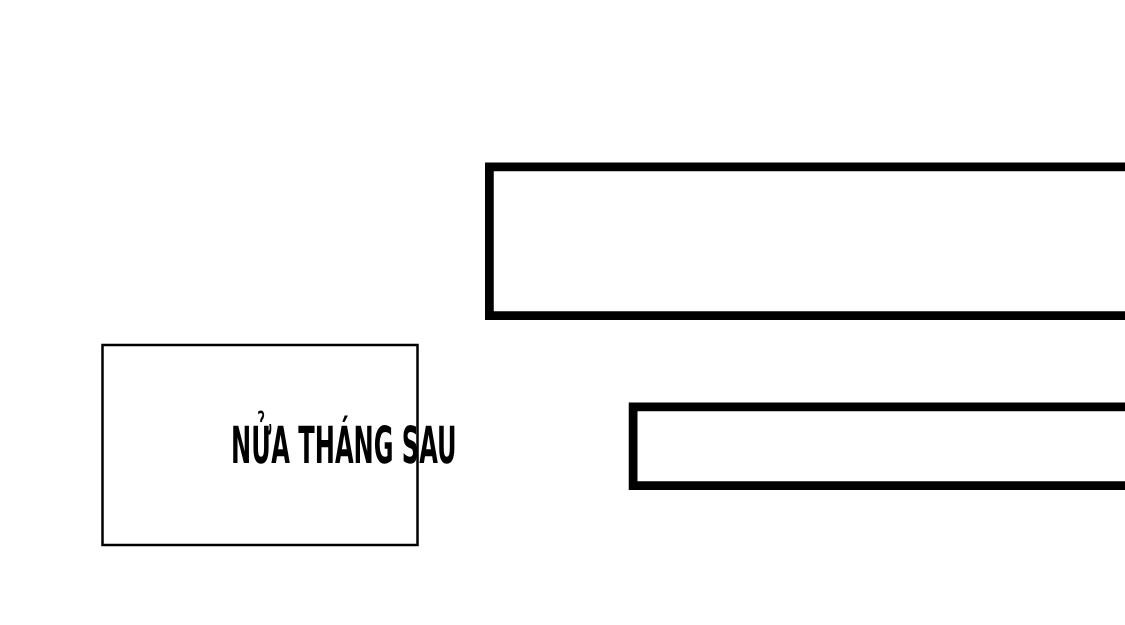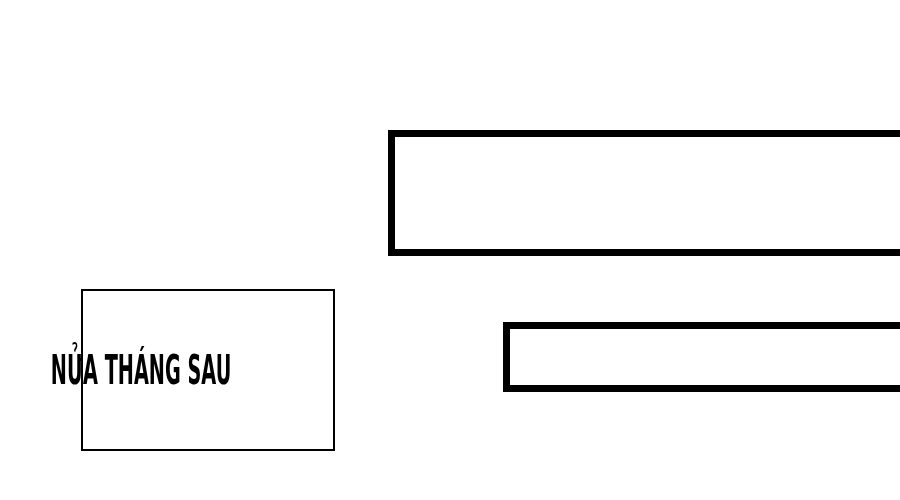--- a/index.html
+++ b/index.html
@@ -29,28 +29,28 @@
   .panel-bottom {
     left: 503px;
     top: 322px;
     width: 415px;   
     height: 70px;
   }
   .caption-box {
     position: absolute;
     box-sizing: border-box;
     left: 81px;
-    top: 289px;
+    top: 275px;
     width: 254px;
     height: 162px;
     background: #ffffff;
     border: 2px solid #000000;
     display: flex;
     align-items: center;
-    justify-content: flex-end;
+    justify-content: flex-start;
   }
   .caption-text {
     color: #000000;
     font-weight: bold;
     font-size: 41px;
     line-height: 1;
     white-space: nowrap;
     transform: scale(0.47, 1);  
     transform-origin: center;
     letter-spacing: 0px;

